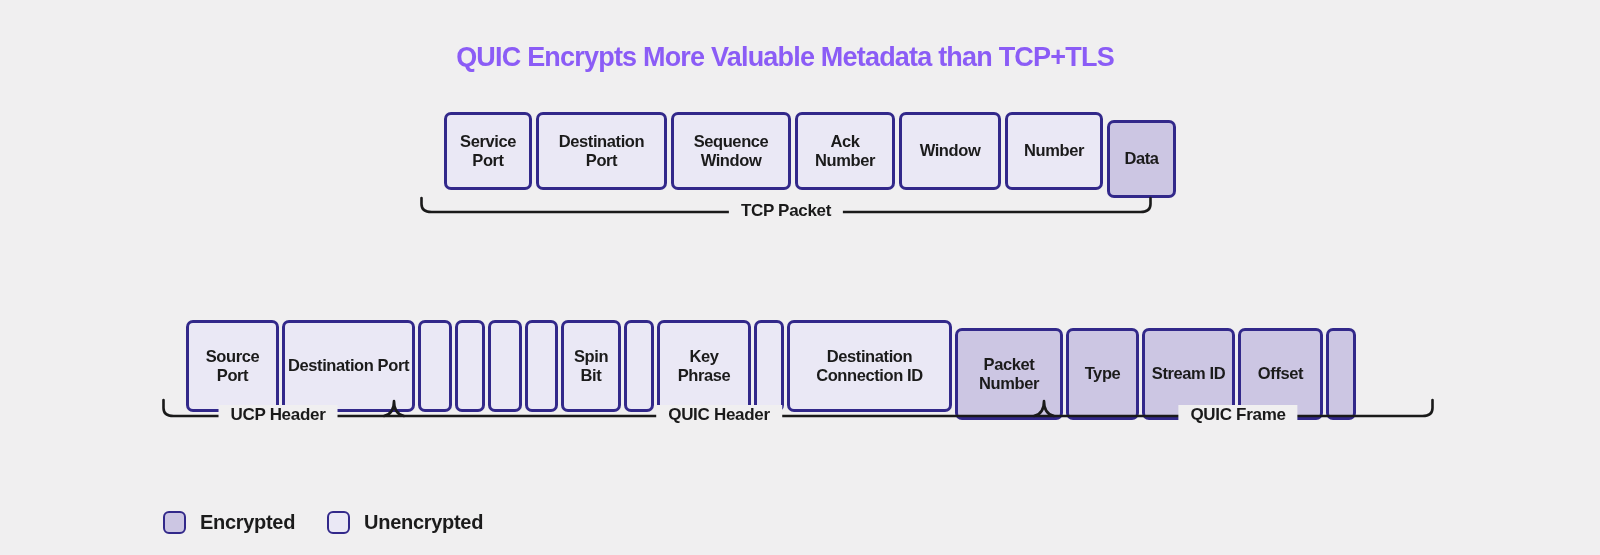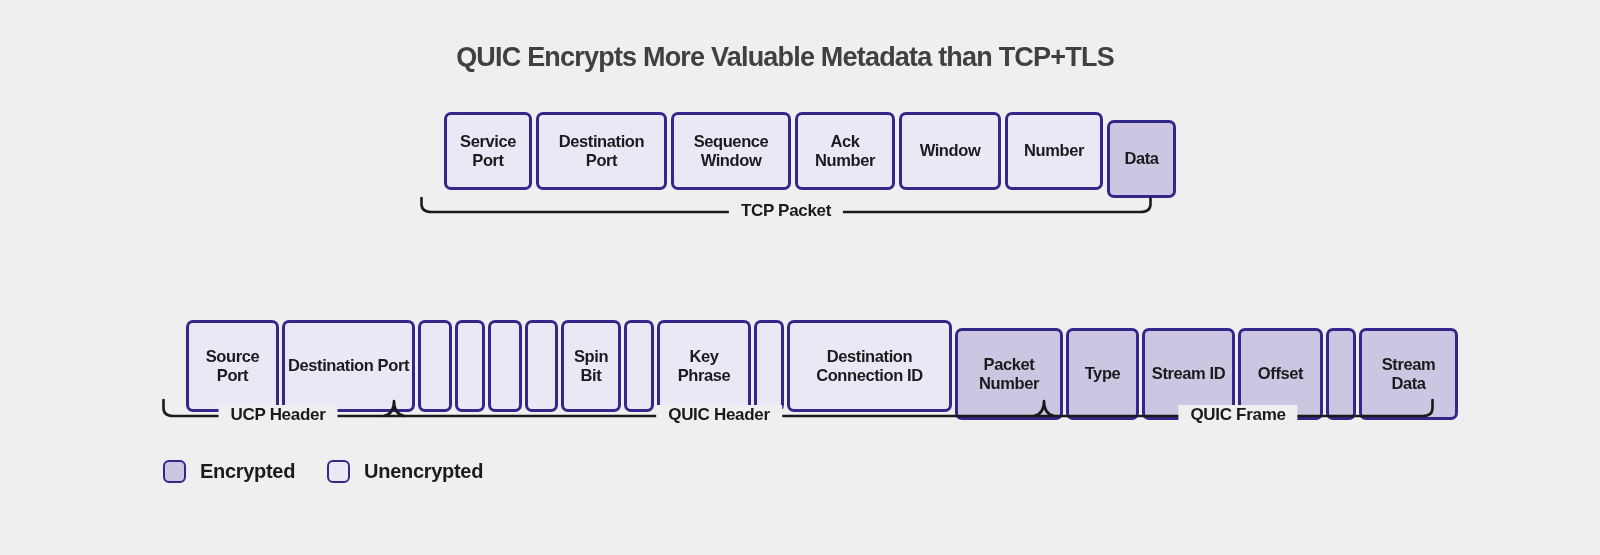--- a/index.html
+++ b/index.html
@@ -6,21 +6,21 @@
   body{
     width:1600px;height:555px;position:relative;overflow:hidden;
     background:#f0eff0;
     font-family:"Liberation Sans",sans-serif;
     color:#1b1b1b;
   }
   .stage{position:absolute;inset:0;}
   .title{
     position:absolute;top:42px;left:0;width:1570px;
     text-align:center;font-size:27px;font-weight:bold;letter-spacing:-0.8px;
-    color:#404040;
+    color:#8b5cf6;
   }
   .row{position:absolute;display:flex;padding-left:24px;}
   .row-tcp{left:420px;top:112px;height:78px;gap:4px;}
   .row-quic{left:162px;top:320px;height:92px;gap:3px;}
   .cell{
     box-sizing:border-box;height:100%;
     border:3px solid #32288a;border-radius:7px;
     background:#eae8f5;
     display:flex;align-items:center;justify-content:center;
     text-align:center;font-size:16.5px;font-weight:600;letter-spacing:-0.4px;
@@ -28,21 +28,21 @@
   }
   .cell.encrypted{background:#ccc6e3;margin-top:8px;}
   .brace-svg{position:absolute;overflow:visible;}
   .brace-svg path{fill:none;stroke:#1a1a1a;stroke-width:2.6;stroke-linecap:round;stroke-linejoin:round;}
   .brace-label{
     position:absolute;transform:translateX(-50%);
     background:#f0eff0;padding:0 12px;
     font-size:17px;font-weight:bold;letter-spacing:-0.3px;white-space:nowrap;
     color:#1a1a1a;
   }
-  .legend{position:absolute;left:163px;top:460px;display:flex;gap:32px;align-items:flex-end;}
+  .legend{position:absolute;left:163px;top:511px;display:flex;gap:32px;align-items:flex-end;}
   .legend-item{display:flex;align-items:center;gap:14px;}
   .swatch{
     width:23px;height:23px;box-sizing:border-box;
     border:2.6px solid #32288a;border-radius:6px;background:#eae8f5;
   }
   .swatch.encrypted{background:#ccc6e3;}
   .legend-label{font-size:20px;font-weight:bold;letter-spacing:-0.3px;}
 </style>
 </head>
 <body>
@@ -76,21 +76,20 @@
       <div class="cell" style="width: 60px; flex: 0 0 60px;">Spin Bit</div>
       <div class="cell" style="width: 30px; flex: 0 0 30px;"></div>
       <div class="cell" style="width: 94px; flex: 0 0 94px;">Key Phrase</div>
       <div class="cell" style="width: 30px; flex: 0 0 30px;"></div>
       <div class="cell" style="width: 165px; flex: 0 0 165px;">Destination Connection ID</div>
       <div class="cell encrypted" style="width: 108px; flex: 0 0 108px;">Packet Number</div>
       <div class="cell encrypted" style="width: 73px; flex: 0 0 73px;">Type</div>
       <div class="cell encrypted" style="width: 93px; flex: 0 0 93px;">Stream ID</div>
       <div class="cell encrypted" style="width: 85px; flex: 0 0 85px;">Offset</div>
       <div class="cell encrypted" style="width: 30px; flex: 0 0 30px;"></div>
-      <div class="cell encrypted" style="width: 99px; flex: 0 0 99px;">Stream Data</div>
     </div>
 
   <svg class="brace-svg" style="left:162px;top:398px;" width="1272" height="36" viewBox="0 0 1272 36">
     <path d="M 1.5 2 L 1.5 10 Q 1.5 18 11.5 18 L 1260.5 18 Q 1270.5 18 1270.5 10 L 1270.5 2"></path>
     <path d="M 222 18 Q 232 16 232 3 Q 232 16 242 18"></path>
     <path d="M 872 18 Q 882 16 882 3 Q 882 16 892 18"></path>
   </svg>
   <div class="brace-label" style="left:278px;top:405px;">UCP Header</div>
   <div class="brace-label" style="left:719px;top:405px;">QUIC Header</div>
   <div class="brace-label" style="left:1238px;top:405px;">QUIC Frame</div>

